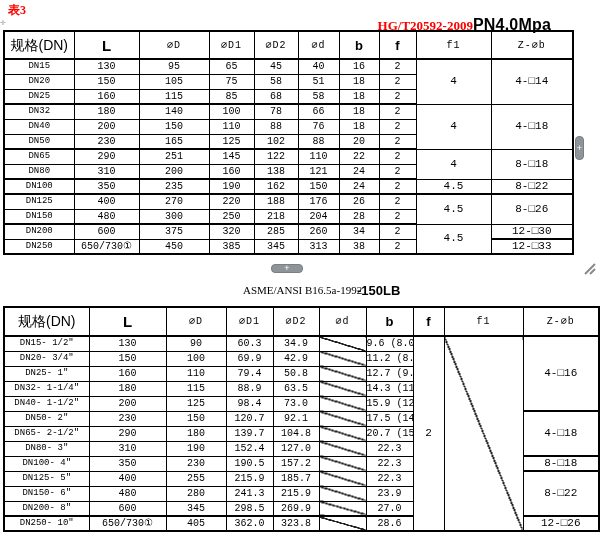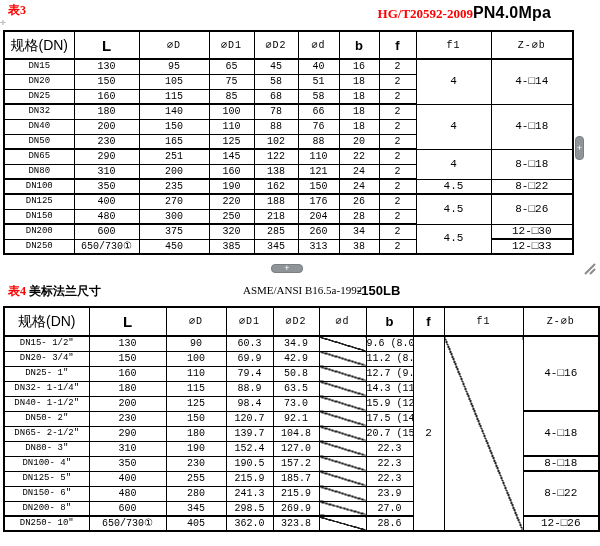--- a/index.html
+++ b/index.html
@@ -3,21 +3,21 @@
 <meta charset="utf-8">
 <style>
   * { margin:0; padding:0; box-sizing:border-box; }
   html,body { width:600px; height:546px; background:#fff; overflow:hidden;
               font-family:"Liberation Sans", sans-serif; color:#000; }
   .page { position:relative; width:561px; height:546px; background:#fff; }
 
   
   .cap3 { position:absolute; left:8px; top:2px; font-size:12px; font-weight:bold; color:#f00;
           font-family:"Liberation Serif", serif; }
-  .std3 { position:absolute; right:10px; top:4px; white-space:nowrap; }
+  .std3 { position:absolute; right:10px; top:16px; white-space:nowrap; }
   .std3 .red  { color:#f00; font-family:"Liberation Serif", serif; font-weight:bold; font-size:13px; }
   .std3 .blk  { color:#000; font-weight:bold; font-size:16px; letter-spacing:0.2px; }
 
   .cap4line { position:absolute; left:0; top:283px; width:600px; height:16px; white-space:nowrap; }
   .cap4lbl  { position:absolute; left:8px; top:0; font-size:12px; font-weight:bold;
               font-family:"Liberation Serif", serif; }
   .cap4lbl .red { color:#f00; }
   .std4a { position:absolute; left:243px; top:1px; font-size:11px; font-family:"Liberation Serif", serif; }
   .std4b { position:absolute; left:357px; top:0; font-size:13px; font-weight:bold; }
   .std4c { position:absolute; left:418px; top:0; font-size:13px; font-weight:bold; }
@@ -239,21 +239,20 @@
   </tbody>
     </table>
 
   <div class="pill pill-right">+</div>
   <div class="pill pill-bottom">+</div>
   <svg class="grip" viewBox="0 0 12 12">
     <path d="M1 11 L11 1 M6 11 L11 6" stroke="#8a8a8a" stroke-width="2" fill="none"></path>
   </svg>
 
   <div class="cap4line">
-    <span class="cap4lbl"><span class="red">表4</span> <span>美标法兰尺寸</span></span>
     <span class="std4a">ASME/ANSI B16.5a-1992</span>
     <span class="std4b">-150LB</span>
   </div>
 
   <table class="tbl t4">
     <colgroup>
         <col style="width:85px">
         <col style="width:77px">
         <col style="width:60px">
         <col style="width:47px">

